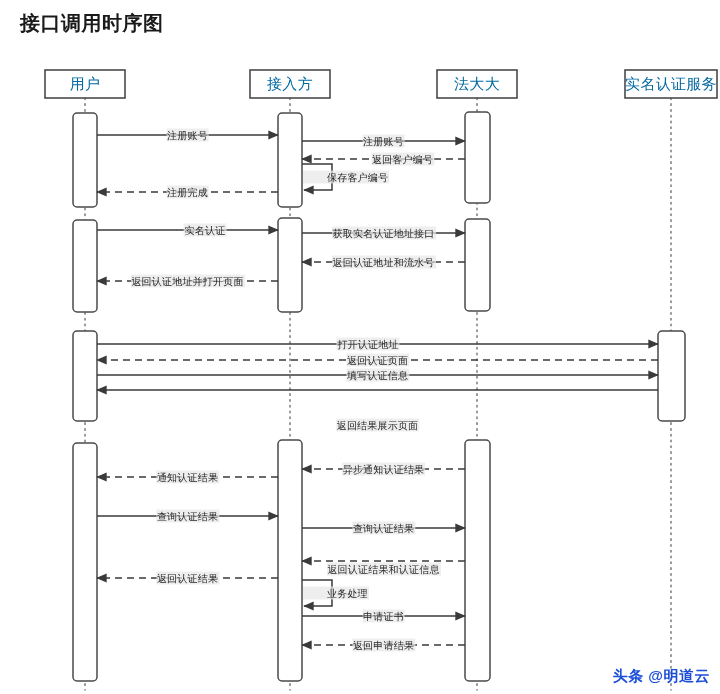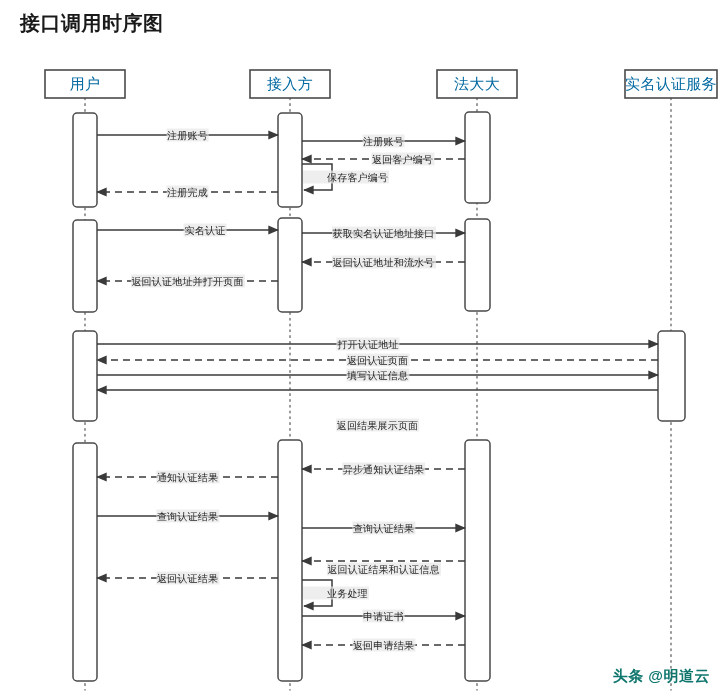--- a/index.html
+++ b/index.html
@@ -58,21 +58,21 @@
     white-space: nowrap;
     transform: translate(-50%, -50%);
     letter-spacing: 0.3px;
   }
   #watermark {
     position: absolute;
     right: 10px;
     bottom: 8px;
     font-size: 15px;
     font-weight: bold;
-    color: #0f766e;
+    color: #1d4ed8;
     white-space: nowrap;
     letter-spacing: 0.5px;
   }
 </style>
 </head>
 <body>
 
 <div id="page-title">接口调用时序图</div>
 
 <div id="diagram">

